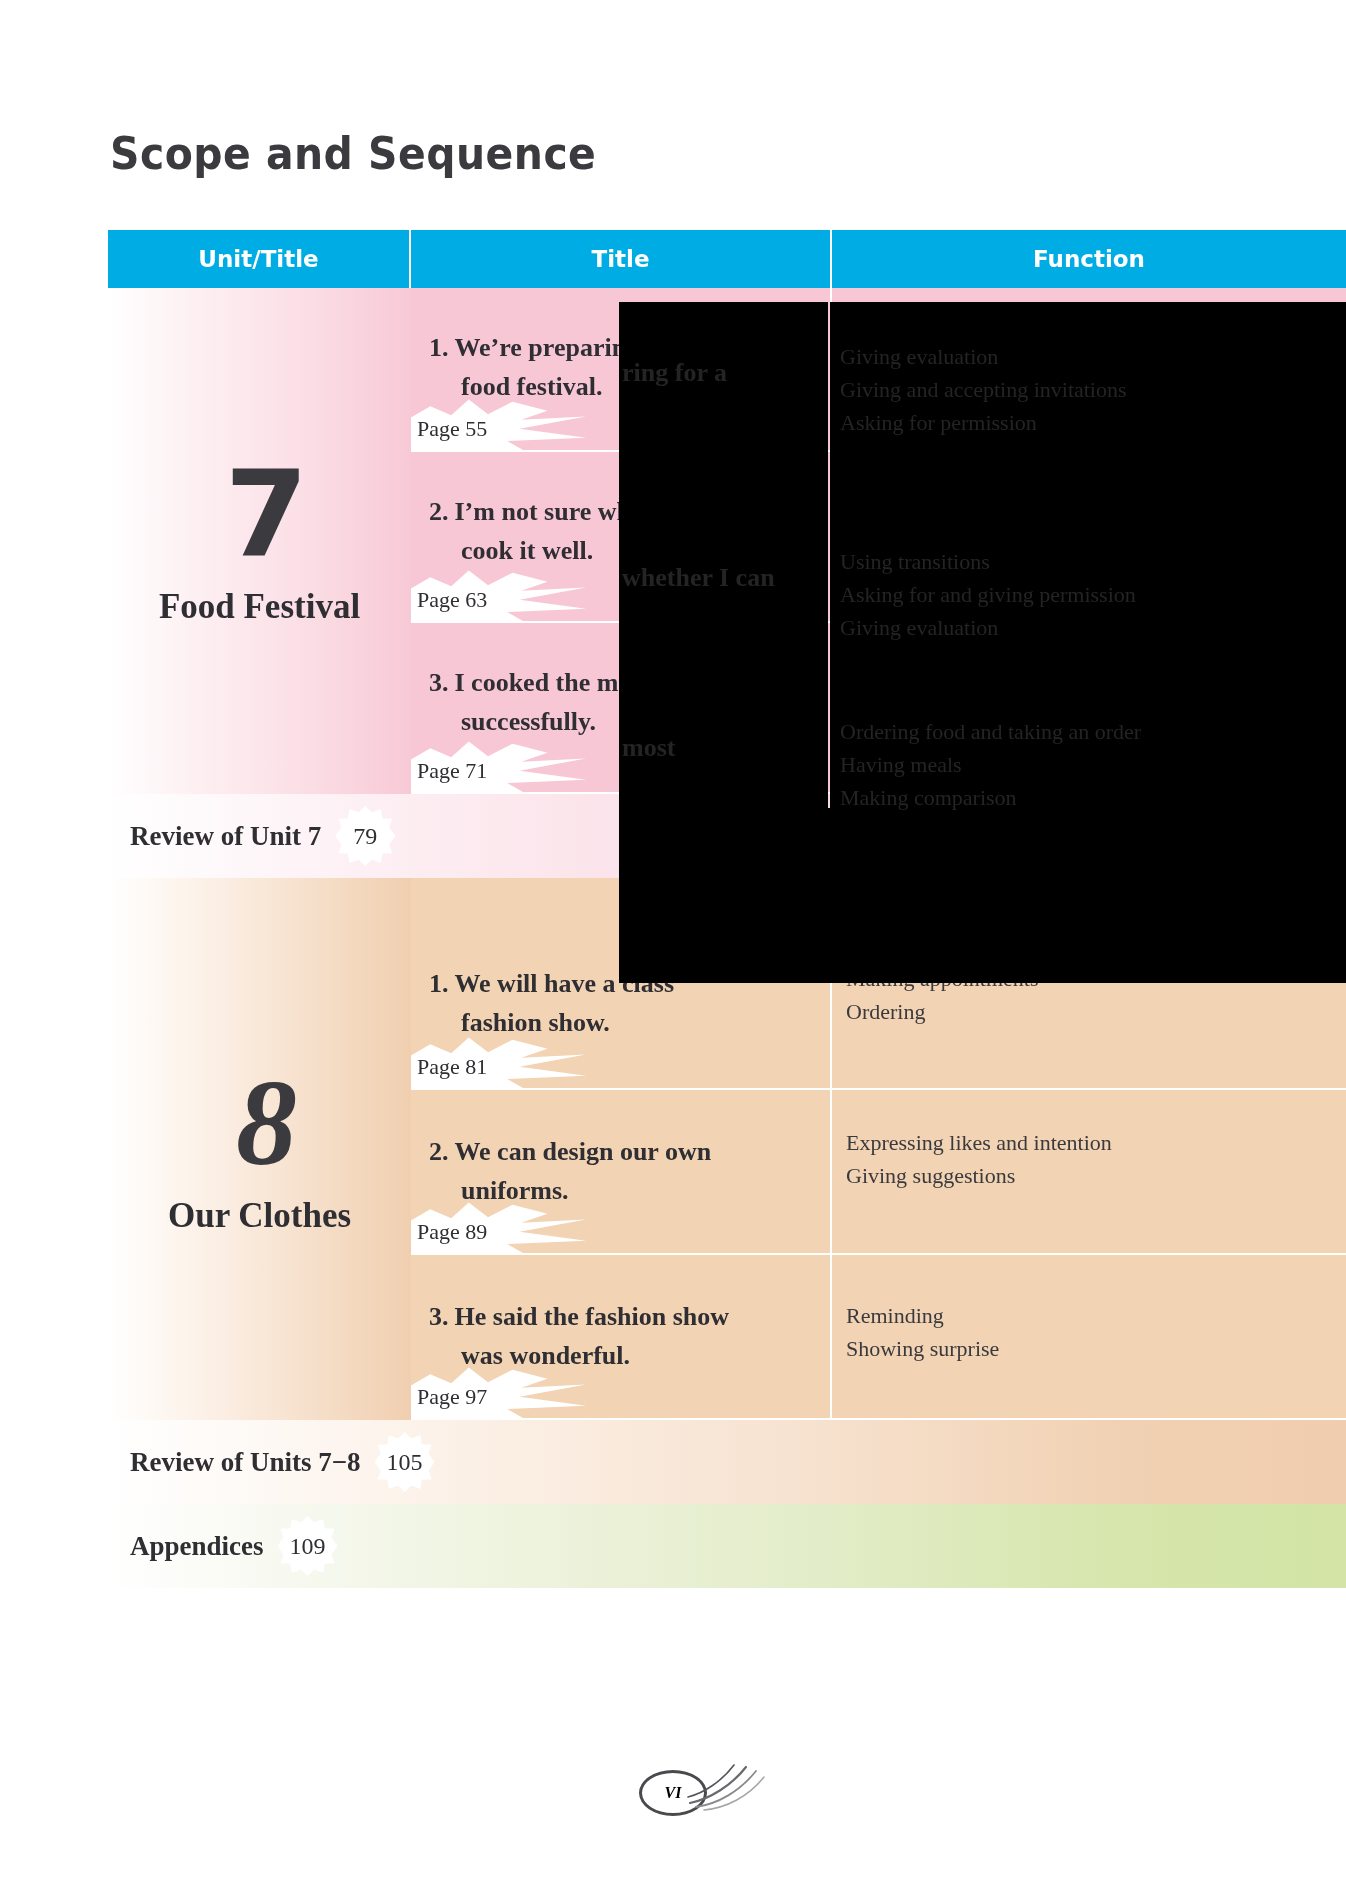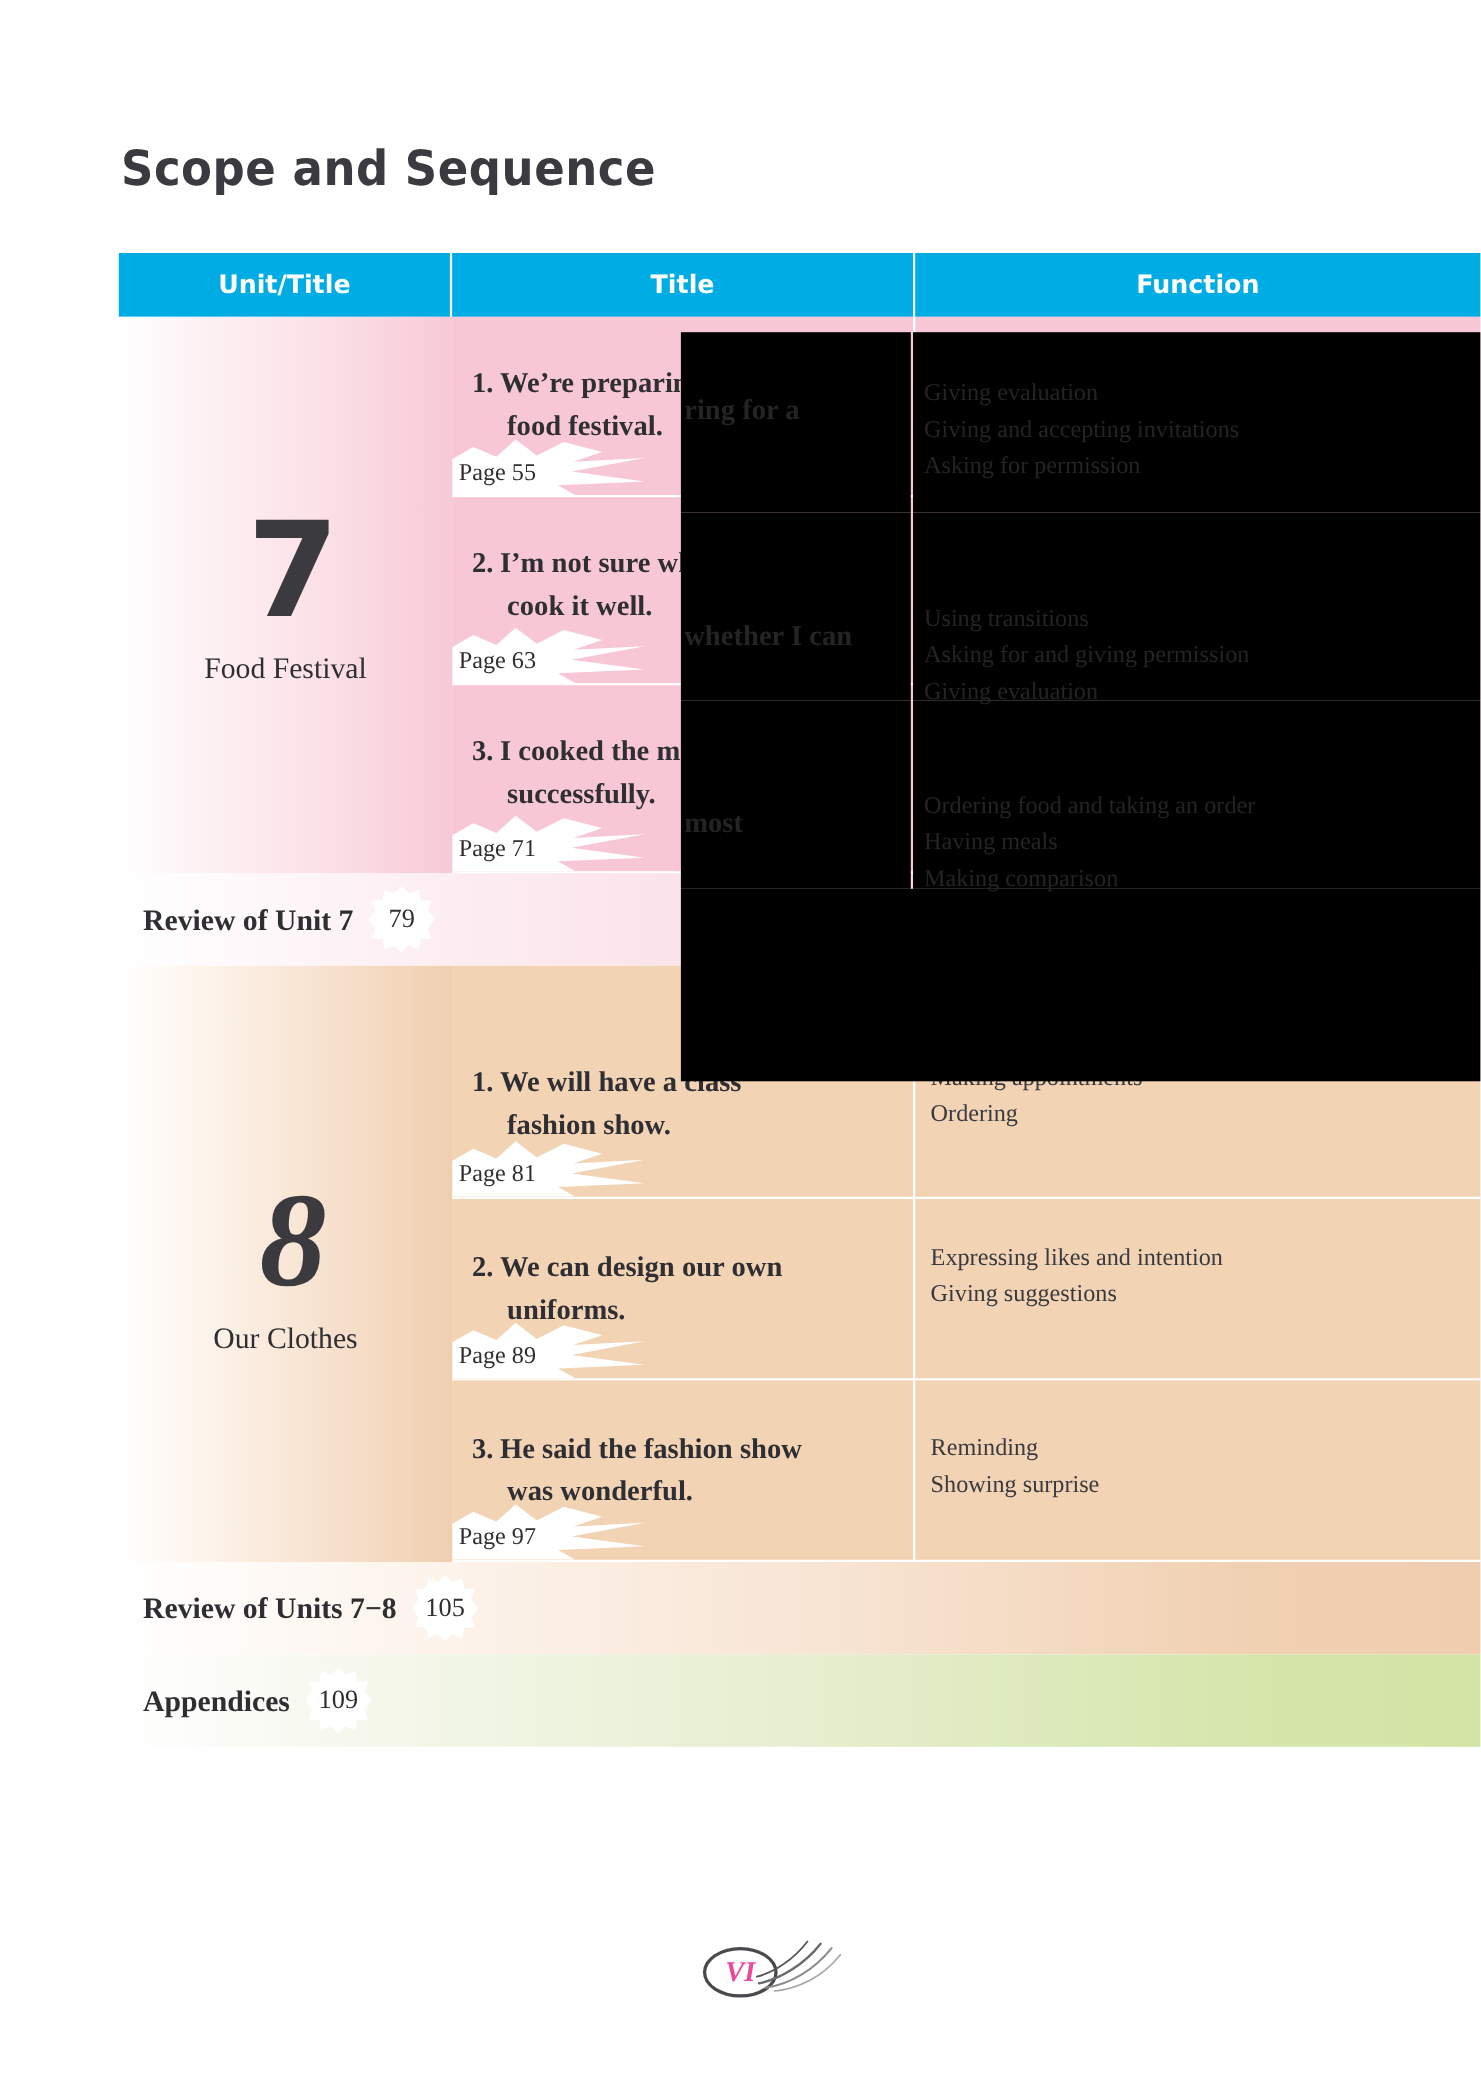--- a/index.html
+++ b/index.html
@@ -97,22 +97,22 @@
     margin-bottom:12px;
     margin-left:14px;
   }
   .big-num.seven{
     font-family:"DejaVu Sans", sans-serif;
     font-style:normal;
     font-size:120px;
   }
   .unit-name{
     font-family:"Liberation Serif", serif;
-    font-weight:normal;
-    font-size:27px;
+    font-weight:bold;
+    font-size:35px;
     color:#2e2e33;
   }
 
   .topic-text{
     font-family:"Liberation Serif", serif;
     font-weight:bold;
     font-size:26px;
     color:#2e2e33;
     line-height:1.50;
     padding:40px 16px 0 18px;
@@ -198,21 +198,21 @@
     position:relative;
     width:62px;height:40px;
     border:3px solid #4a4a4e;
     border-radius:50%;
     display:flex;align-items:center;justify-content:center;
     background:#ffffff;
   }
   .foot-oval span{
     font-family:"Liberation Serif", serif;
     font-weight:bold;font-style:italic;
-    font-size:26px;color:#ec4899;
+    font-size:16px;color:#000000;
   }
   .swoosh{
     position:absolute;left:44px;top:-14px;
     width:80px;height:52px;
   }
 </style>
 </head>
 <body>
 
 <div class="page">

